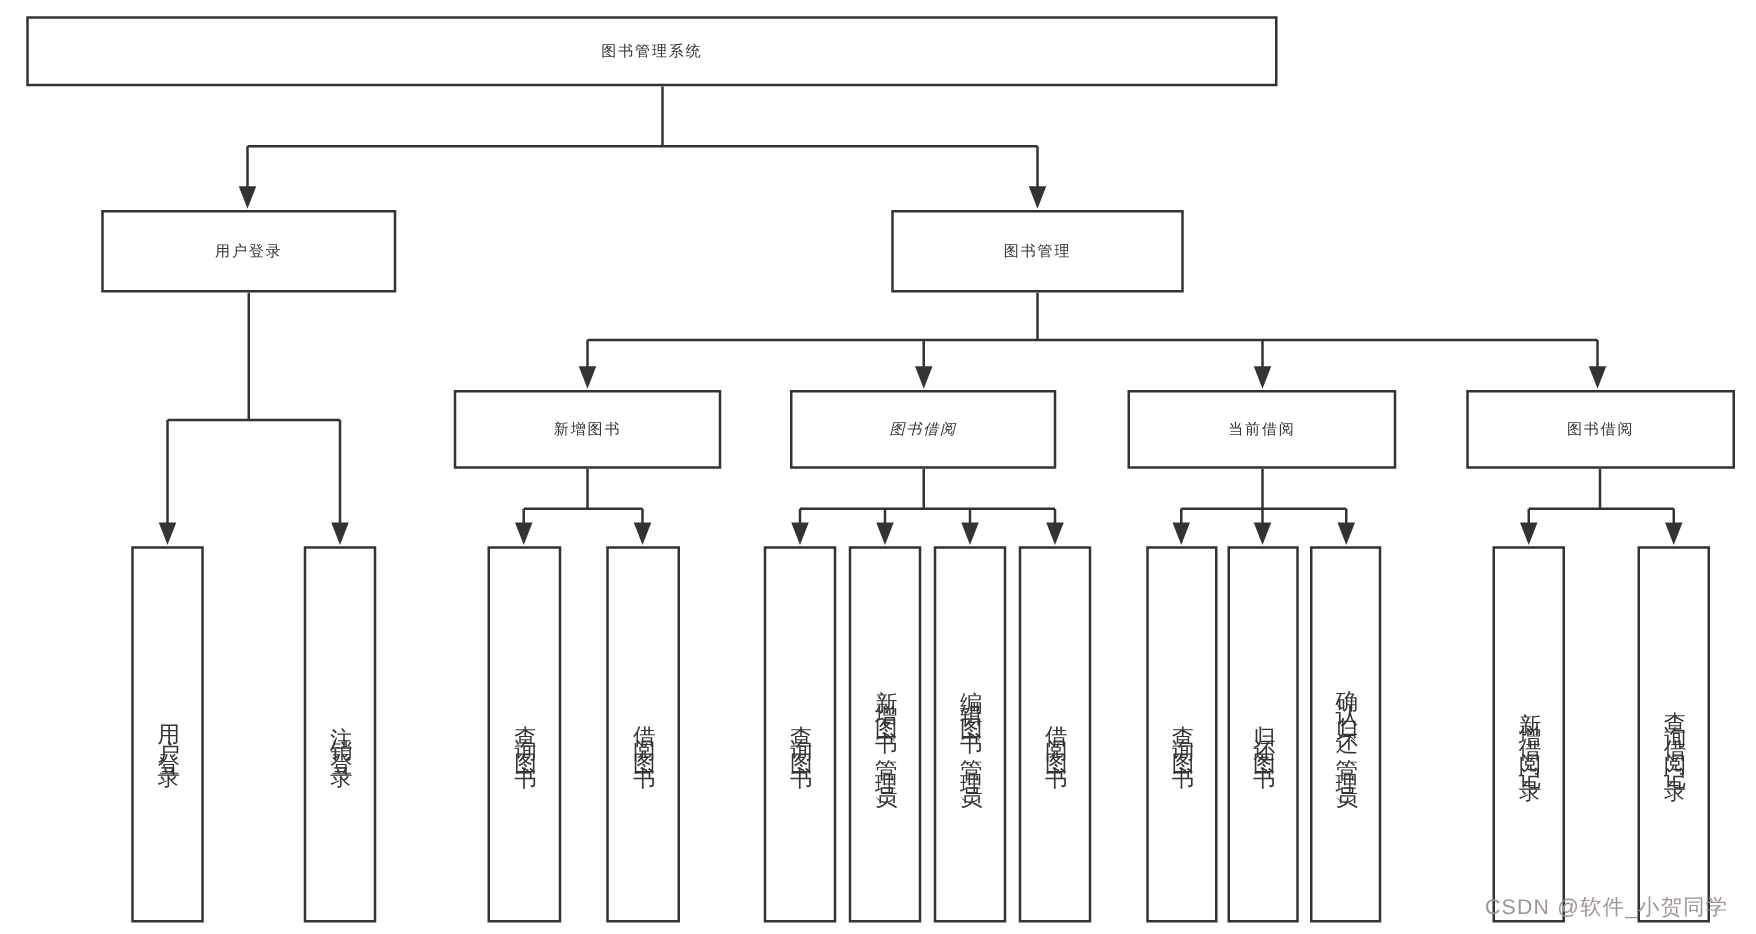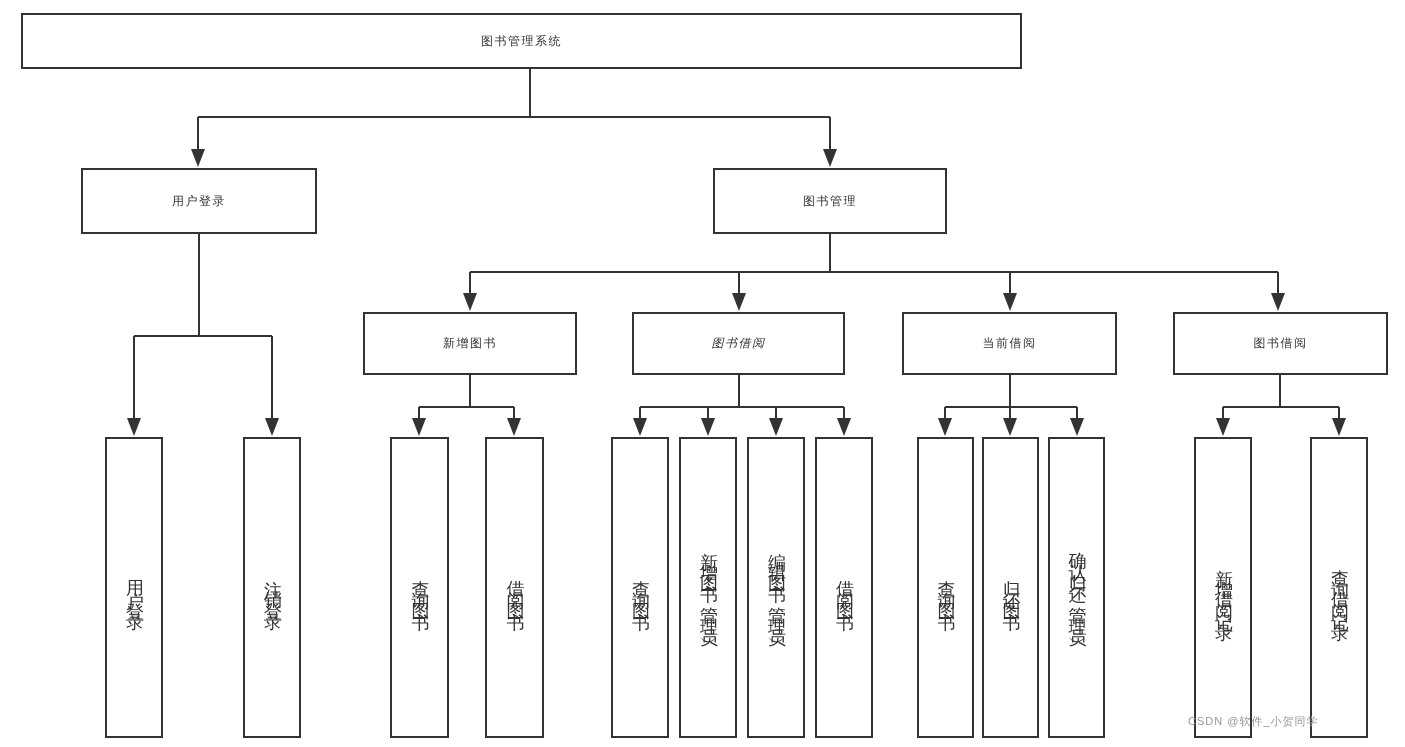--- a/index.html
+++ b/index.html
@@ -14,21 +14,21 @@
     color:#333333;
   }
   .h-node { font-size:12px; letter-spacing:1.5px; }
   .leaf {
     writing-mode:vertical-rl; text-orientation:mixed;
     font-size:18px; letter-spacing:11px; line-height:1.1;
   }
   .leaf .lbl { display:block; }
   .watermark {
     position:absolute; left:1188px; top:714px; z-index:5;
-    font-size:11px; color:#9e9494; letter-spacing:1px; white-space:nowrap;
+    font-size:17px; color:#9e9494; letter-spacing:1px; white-space:nowrap;
   }
 </style>
 </head>
 <body>
 
 <div class="canvas">
 
   <svg class="connectors" width="1405" height="747" viewBox="0 0 1405 747">
 
     <path fill="none" stroke="#333333" stroke-width="2" d="

